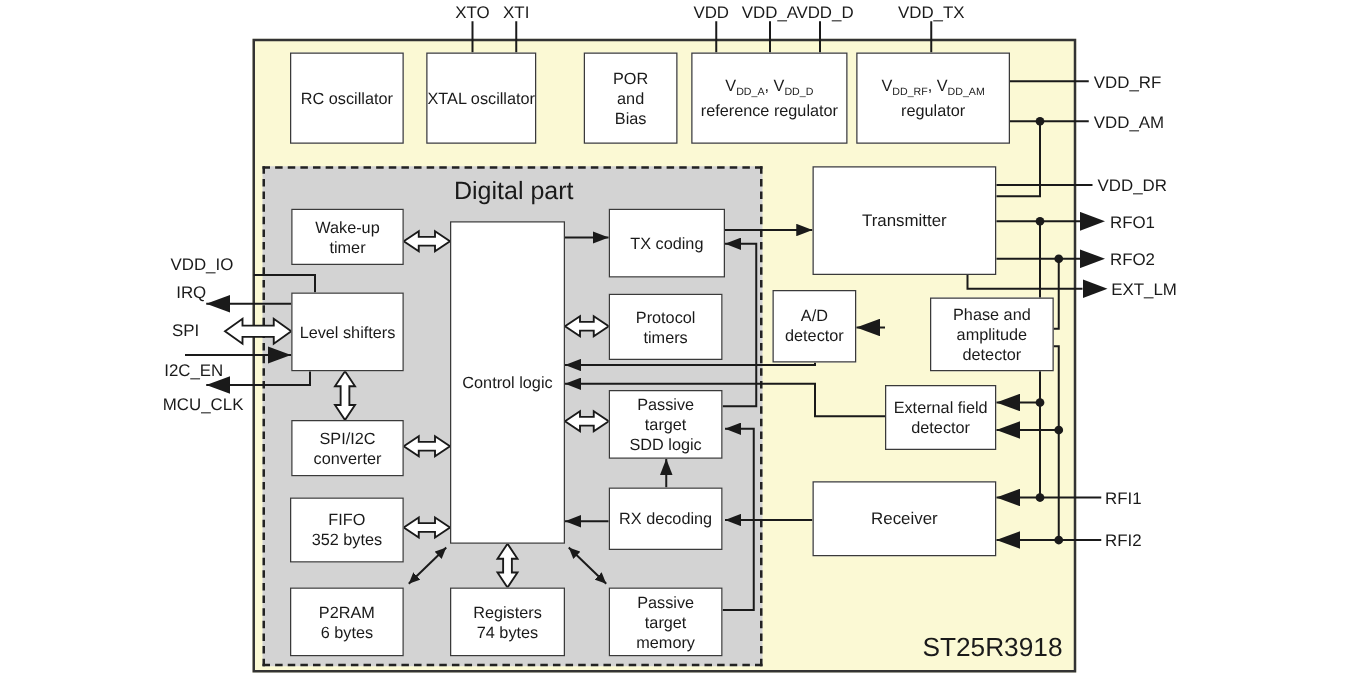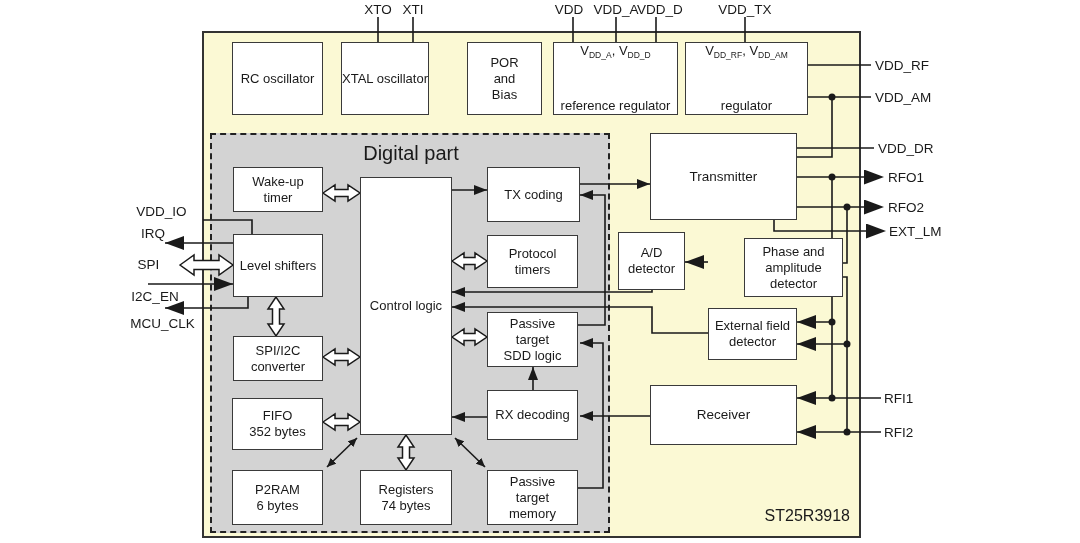--- a/index.html
+++ b/index.html
@@ -14,27 +14,27 @@
     border:2px dashed #222;box-sizing:border-box;z-index:2;}
   svg.wires{position:absolute;left:0;top:0;z-index:3;}
   .w{fill:none;stroke:var(--line);stroke-width:1.6;}
   .hollow{fill:#fff;stroke:var(--line);stroke-width:1.5;}
   .dot{fill:var(--line);stroke:none;}
   .mk{fill:var(--line);}
   .block{position:absolute;background:var(--block-bg);border:1.8px solid var(--block-border);box-sizing:border-box;
     display:flex;align-items:center;justify-content:center;text-align:center;z-index:4;
     font-size:13px;line-height:16px;}
   .block .bl{white-space:pre-line;}
-  .colflex{flex-direction:column;justify-content:space-between;}
+  .colflex{flex-direction:column;}
   sub.ss{font-size:8.5px;vertical-align:-3px;letter-spacing:0;}
   .plabel{position:absolute;font-size:13.5px;z-index:4;white-space:nowrap;}
   .tcenter{text-align:center;}
   .tright{text-align:center;}
   .dtitle{position:absolute;left:330px;top:142px;width:162px;text-align:center;font-size:20px;z-index:4;}
-  .chipname{position:absolute;left:700px;top:507px;width:150px;text-align:right;font-size:16px;z-index:4;}
+  .chipname{position:absolute;left:700px;top:507px;width:150px;text-align:right;font-size:21px;z-index:4;}
 </style>
 </head>
 <body>
 
 <div id="canvas">
 
   <div class="chip"></div>
   <div class="digital"></div>
   <div class="dtitle">Digital part</div>
   <div class="chipname">ST25R3918</div>

